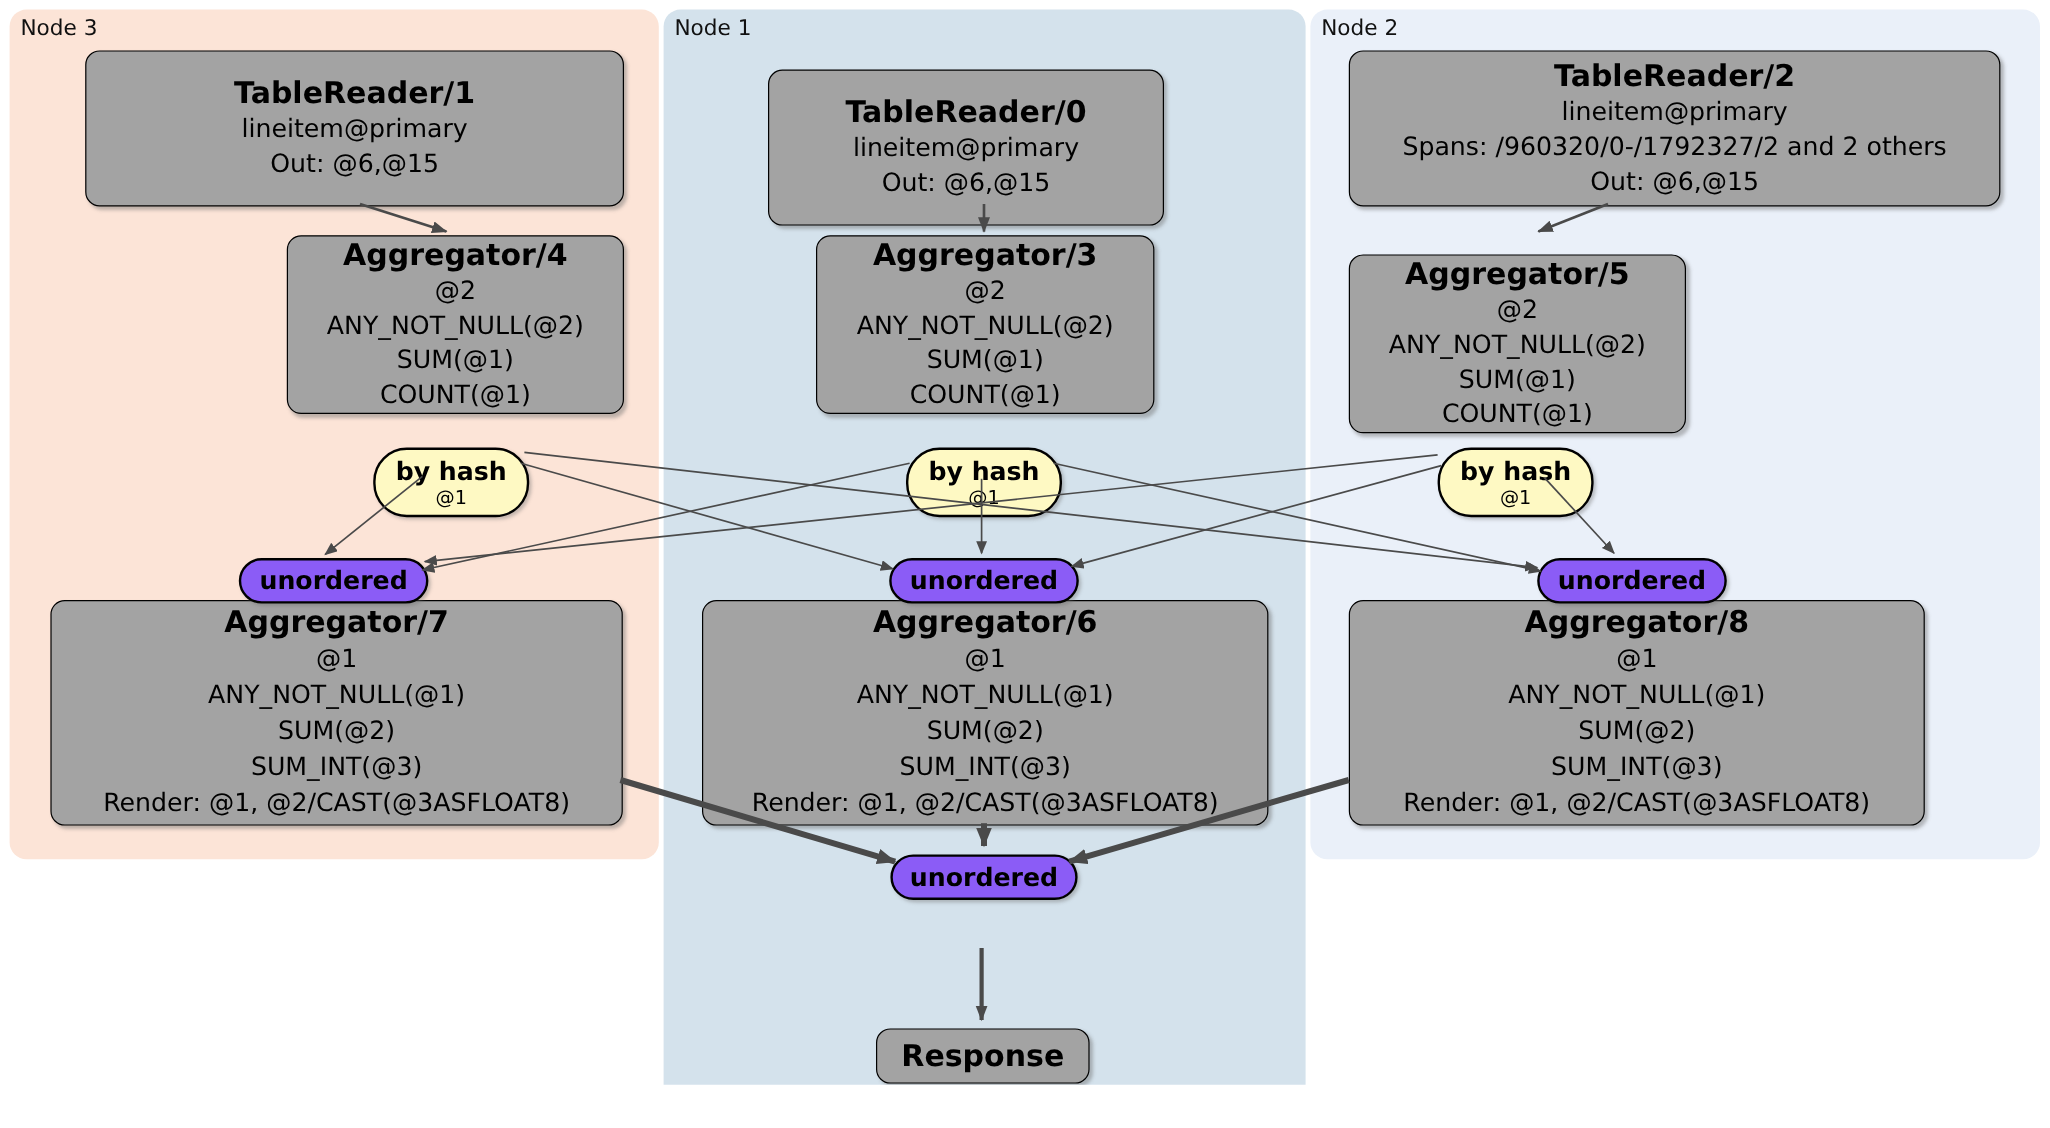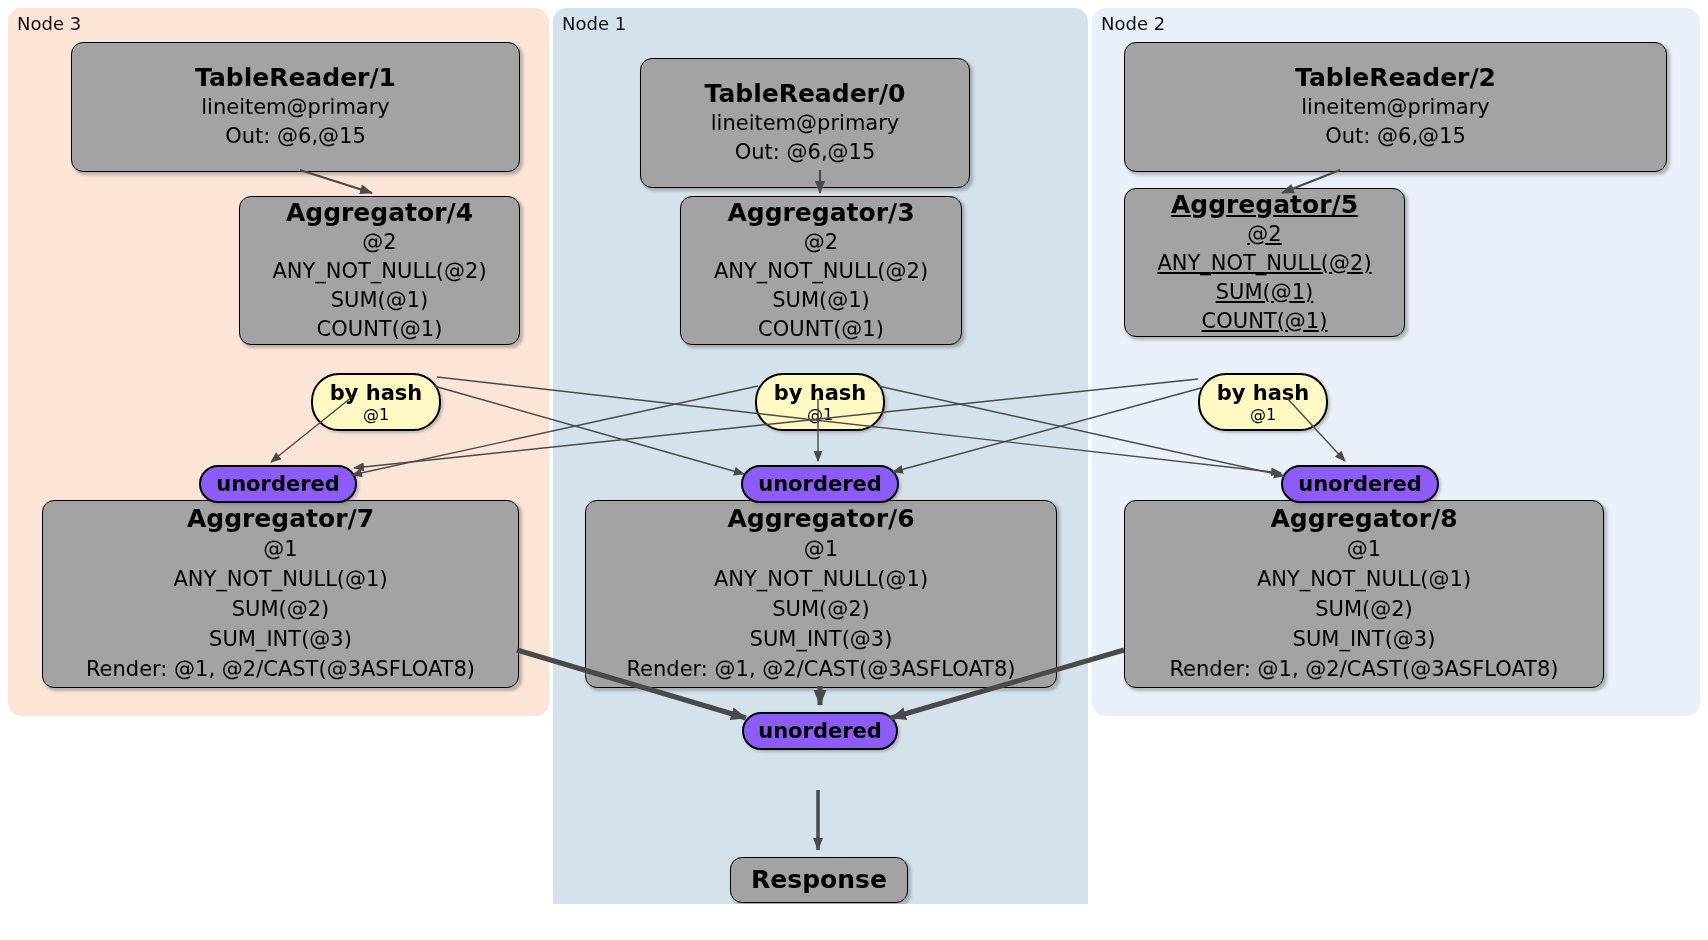--- a/index.html
+++ b/index.html
@@ -57,38 +57,39 @@
     <div class="pline">Out: @6,@15</div>
   </div>
   <div class="proc" style="left:640px;top:42px;width:328px;height:128px;margin-top:16px;">
     <div class="ptitle">TableReader/0</div>
     <div class="pline">lineitem@primary</div>
     <div class="pline">Out: @6,@15</div>
   </div>
   <div class="proc" style="left:1124px;top:42px;width:541px;height:128px;">
     <div class="ptitle">TableReader/2</div>
     <div class="pline">lineitem@primary</div>
+    <div class="pline">Spans: /960320/0-/1792327/2 and 2 others</div>
     <div class="pline">Out: @6,@15</div>
   </div>
 
   <div class="proc" style="left:239px;top:196px;width:279px;height:147px;">
     <div class="ptitle">Aggregator/4</div>
     <div class="pline">@2</div>
     <div class="pline">ANY_NOT_NULL(@2)</div>
     <div class="pline">SUM(@1)</div>
     <div class="pline">COUNT(@1)</div>
   </div>
   <div class="proc" style="left:680px;top:196px;width:280px;height:147px;">
     <div class="ptitle">Aggregator/3</div>
     <div class="pline">@2</div>
     <div class="pline">ANY_NOT_NULL(@2)</div>
     <div class="pline">SUM(@1)</div>
     <div class="pline">COUNT(@1)</div>
   </div>
-  <div class="proc" style="left:1124px;top:188px;width:279px;height:147px;text-decoration:underline;">
+  <div class="proc" style="left:1124px;top:212px;width:279px;height:147px;">
     <div class="ptitle">Aggregator/5</div>
     <div class="pline">@2</div>
     <div class="pline">ANY_NOT_NULL(@2)</div>
     <div class="pline">SUM(@1)</div>
     <div class="pline">COUNT(@1)</div>
   </div>
 
   <div class="router" style="left:311px;top:345px;width:126px;height:54px;">
     <div class="rlabel">by hash</div>
     <div class="rdetail">@1</div>

